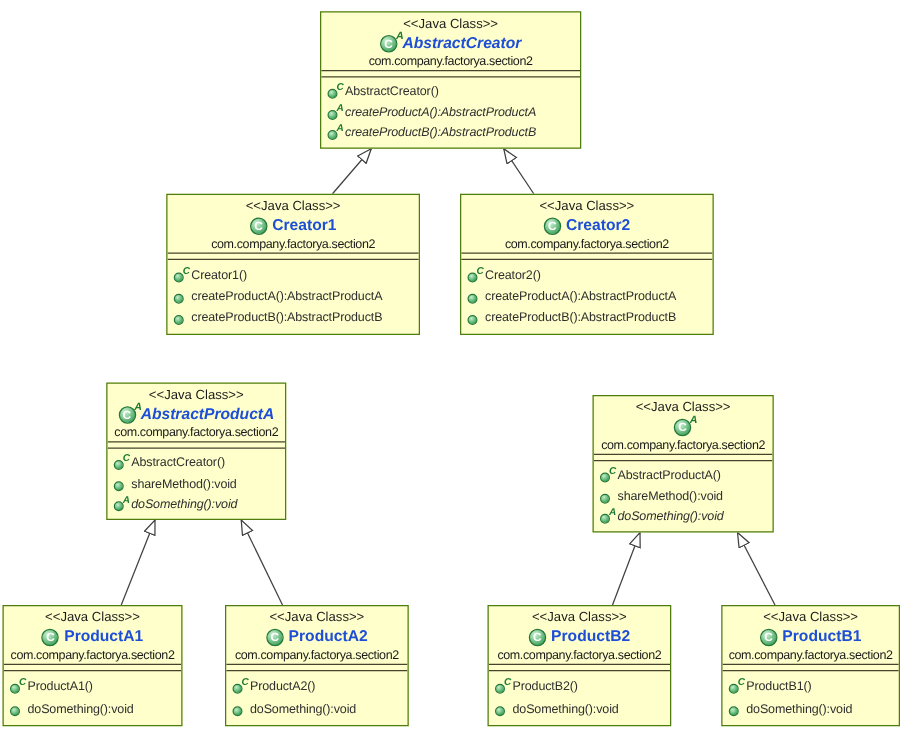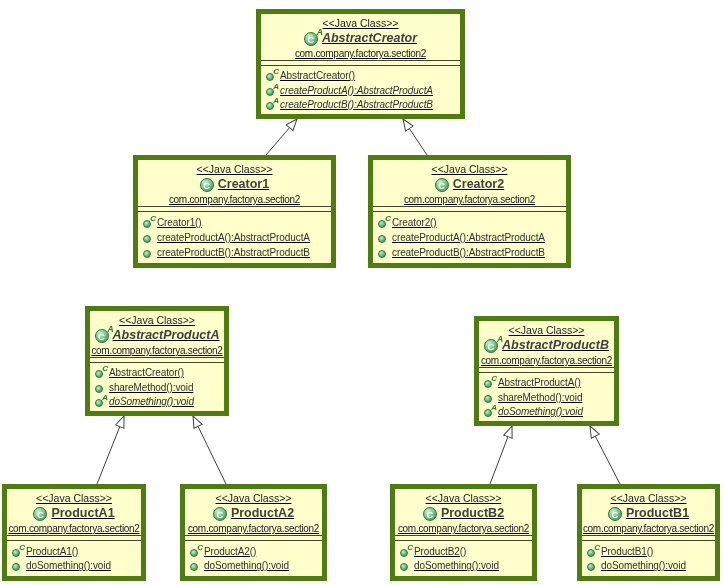--- a/index.html
+++ b/index.html
@@ -1,24 +1,24 @@
 <!DOCTYPE html>
 <html><head>
 <meta charset="utf-8">
 <style>
   html,body{margin:0;padding:0;background:#ffffff;}
   .canvas{position:relative;width:725px;height:586px;background:#ffffff;overflow:hidden;
           font-family:"Liberation Sans",sans-serif;}
   .edges{position:absolute;left:0;top:0;z-index:1;}
-  .uml-class{position:absolute;z-index:2;background:#ffffcb;border:5px solid #4d7c0f;
-             box-sizing:border-box;display:flex;flex-direction:column;overflow:hidden;text-decoration:underline;}
+  .uml-class{position:absolute;z-index:2;background:#ffffcb;border:1px solid #4d7c0f;
+             box-sizing:border-box;display:flex;flex-direction:column;overflow:hidden;}
   .hdr{text-align:center;padding-top:3px;border-bottom:1px solid #44442e;}
   .stereo{font-size:10.5px;line-height:13px;color:#1a1a1a;white-space:nowrap;}
   .nameline{display:flex;justify-content:center;align-items:center;gap:3px;line-height:17px;height:17px;}
-  .cname{font-size:12.5px;font-weight:bold;color:#404040;text-align:center;}
+  .cname{font-size:12.5px;font-weight:bold;color:#1d4ed8;text-align:center;}
   .abstract-name{font-style:italic;}
   .pkg{font-size:10px;line-height:13px;color:#1a1a1a;white-space:nowrap;letter-spacing:-0.3px;}
   .attrs{height:4px;border-bottom:1px solid #44442e;flex:0 0 auto;}
   .methods{flex:1;display:flex;flex-direction:column;justify-content:space-evenly;padding:1px 0 1px 5px;}
   .m{display:flex;align-items:center;white-space:nowrap;}
   .mtext{font-size:10px;color:#2f2f2f;letter-spacing:-0.1px;}
   .m-abs .mtext{font-style:italic;}
   .micon{position:relative;width:10px;height:11px;flex:0 0 auto;margin-right:4px;}
   .dot{position:absolute;left:0;bottom:0;width:8px;height:8px;border-radius:50%;box-sizing:border-box;
        background:radial-gradient(circle at 35% 30%,#c4eecb,#3da45a 75%);border:1px solid #23773b;}
@@ -195,21 +195,20 @@
   </div>
 
   <div class="uml-class" style="left:474px;top:316px;width:145px;height:110px;">
     <div class="hdr">
       <div class="stereo">&lt;&lt;Java Class&gt;&gt;</div>
       <div class="nameline">
         <span class="cicon">
           <span class="csphere">C</span>
           <span class="amark">A</span>
         </span>
-        <span class="cname abstract-name">AbstractProductB</span>
       </div>
       <div class="pkg">com.company.factorya.section2</div>
     </div>
     <div class="attrs"></div>
     <div class="methods">
       <div class="m">
         <span class="micon">
             <i class="dot"></i>
             <i class="sup">C</i>
           </span>

